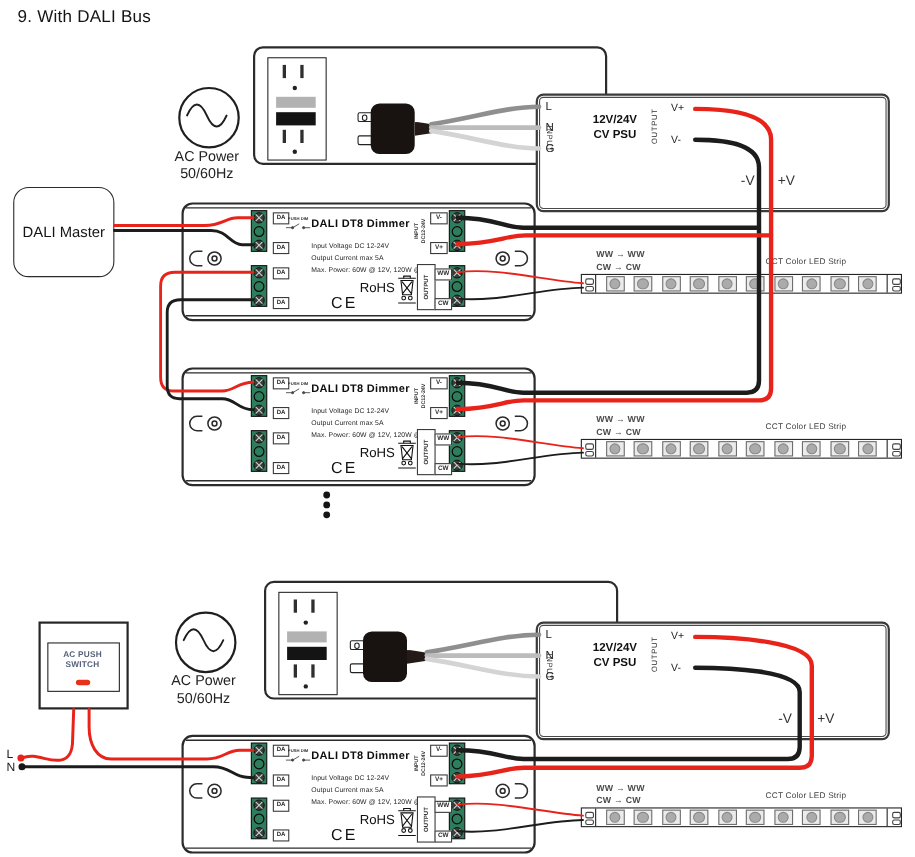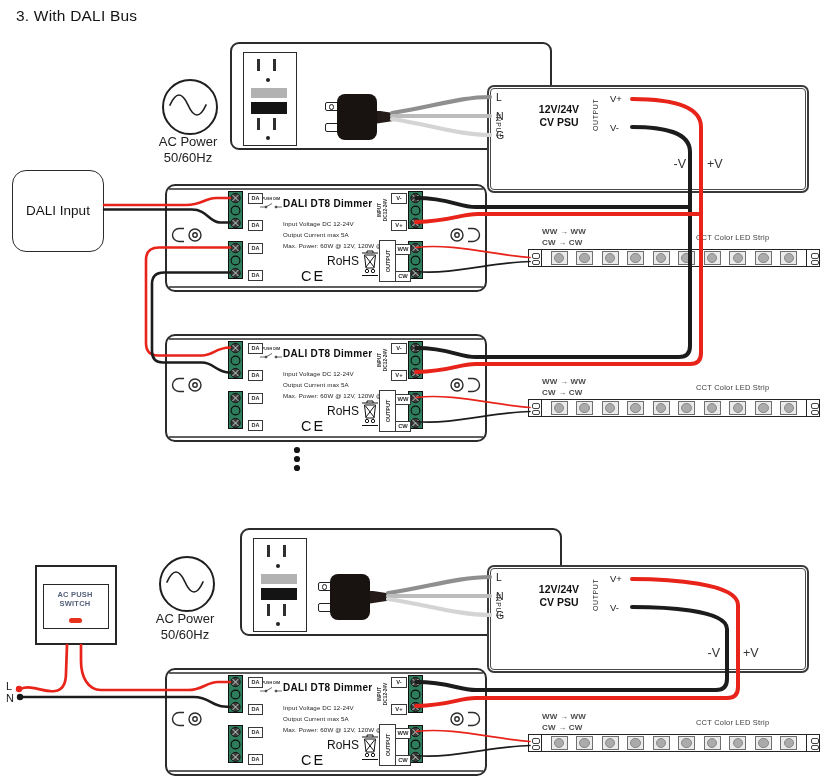--- a/index.html
+++ b/index.html
@@ -92,21 +92,21 @@
       <path d="M4.4,3.9 L10.6,10.1 M10.6,3.9 L4.4,10.1" stroke="#c9d6cf" stroke-width="1" fill="none"></path>
       <circle cx="7.5" cy="32" r="4.7" fill="#3b3b3b" stroke="#0b0b0b" stroke-width="0.8"></circle>
       <path d="M4.4,28.9 L10.6,35.1 M10.6,28.9 L4.4,35.1" stroke="#c9d6cf" stroke-width="1" fill="none"></path>
       <circle cx="7.5" cy="19.5" r="4.4" fill="none" stroke="#0b0b0b" stroke-width="1.1"></circle>
     </g>
   </defs>
 </svg>
 
 <div id="canvas">
 
-  <div class="sec-title" style="left:16px;top:7px">3. With DALI Bus</div>
+  <div class="sec-title" style="left:16px;top:7px">9. With DALI Bus</div>
 
   <div class="slot z2" style="left:150px;top:79px">
   <div class="dimmer ac">
     <div class="ac-circle">
       <svg width="48" height="48" viewBox="0 0 48 48">
         <path d="M6,24 Q15,4 24,24 Q33,44 42,24" fill="none" stroke="#1f1f1f" stroke-width="1.7" stroke-linecap="round"></path>
       </svg>
     </div>
     <div class="ac-text">
       <div>AC Power</div>
@@ -151,21 +151,21 @@
       <div>CV PSU</div>
     </div>
     <div class="psu-rot" style="left:105px;top:46px;transform:rotate(-90deg);transform-origin:left top">OUTPUT</div>
     <div class="psu-v" style="top:8px">V+</div>
     <div class="psu-v" style="top:37px">V-</div>
   </div>
 </div>
 
   <div class="slot z2 master" style="left:12px;top:170px">
     <div class="master-frame"></div>
-    <div class="master-text">DALI Input</div>
+    <div class="master-text">DALI Master</div>
   </div>
 
   <div class="slot z2" style="left:165px;top:184px">
   <div class="dimmer">
     <div class="frame"></div>
     <svg class="dm-svg" width="322" height="108" viewBox="0 0 322 108">
       <g stroke="#2b2b2b" stroke-width="1.3" fill="none">
         <line x1="4" y1="5" x2="318" y2="5"></line>
         <line x1="4" y1="103" x2="318" y2="103"></line>
       </g>

